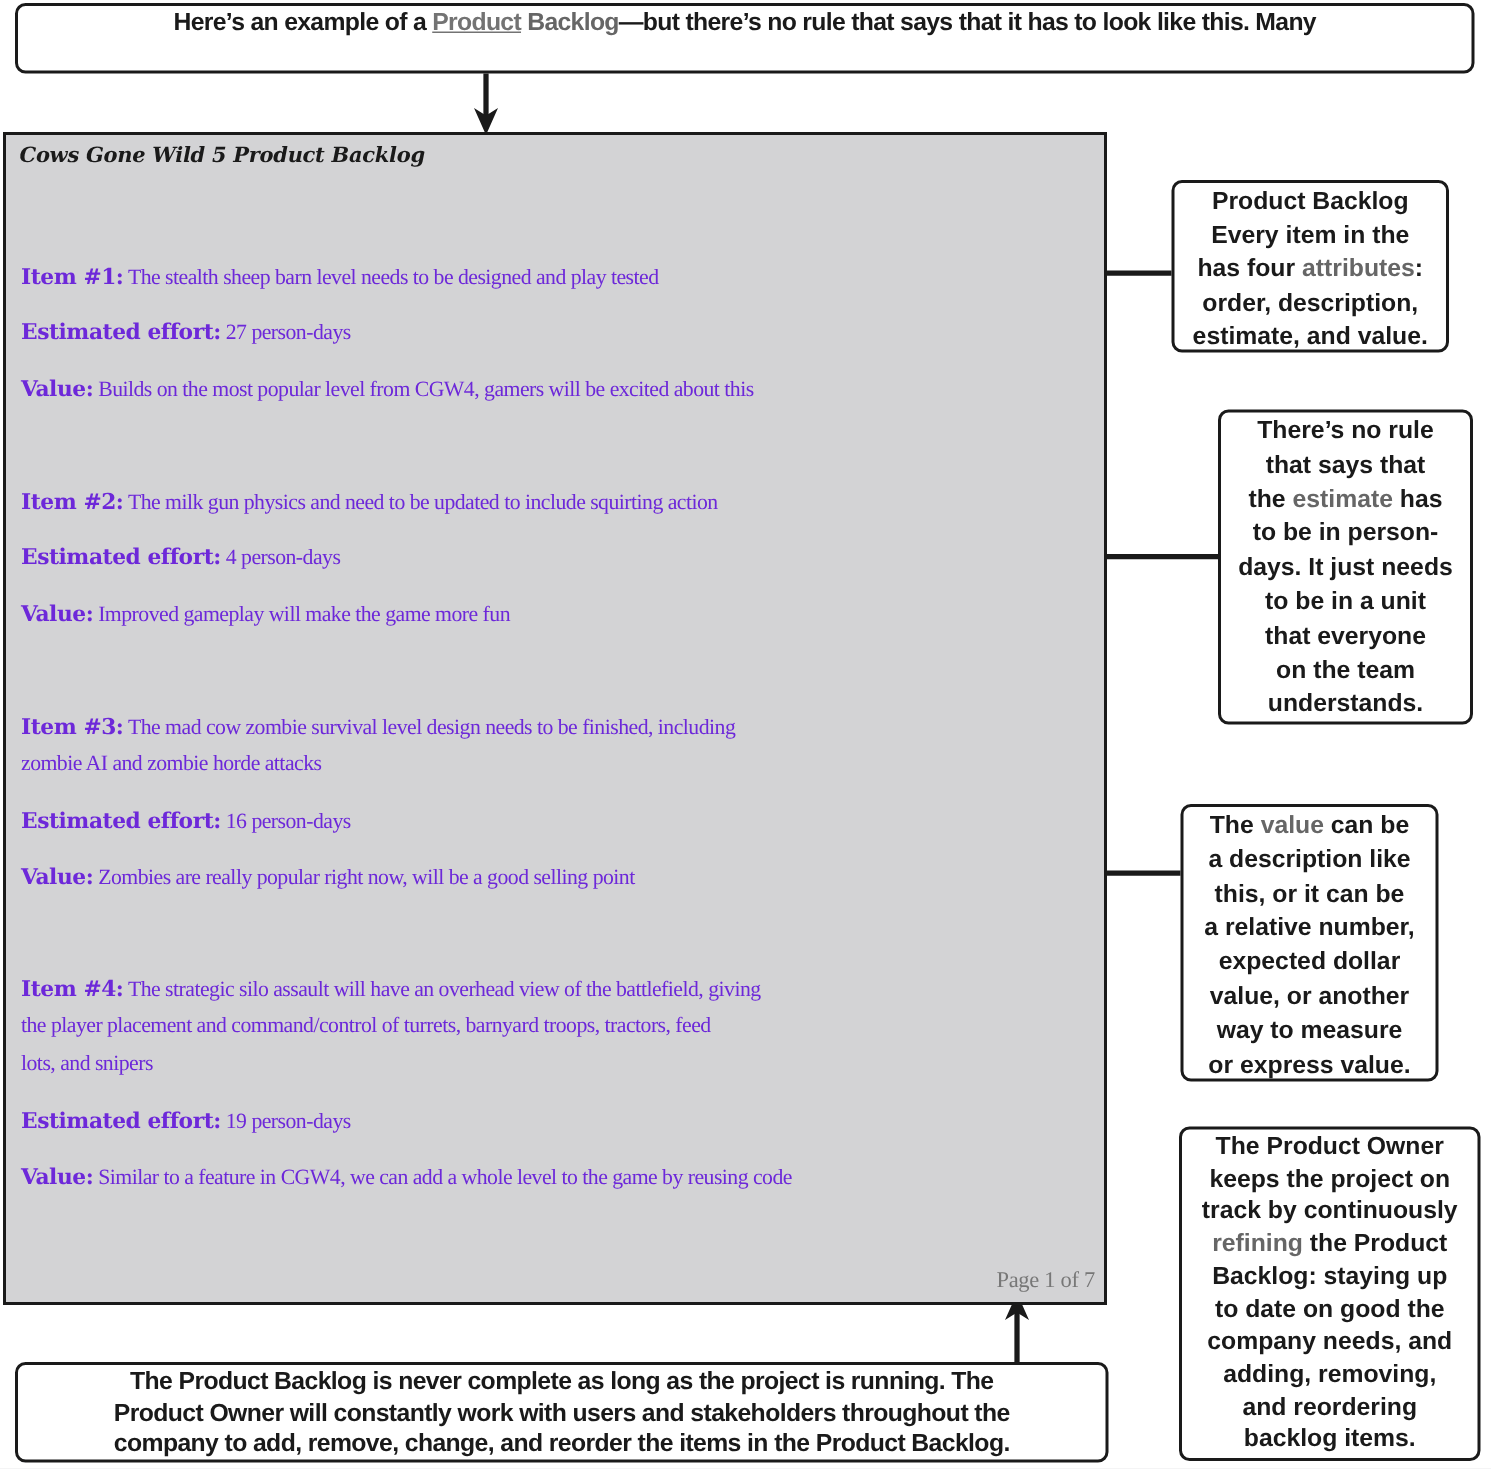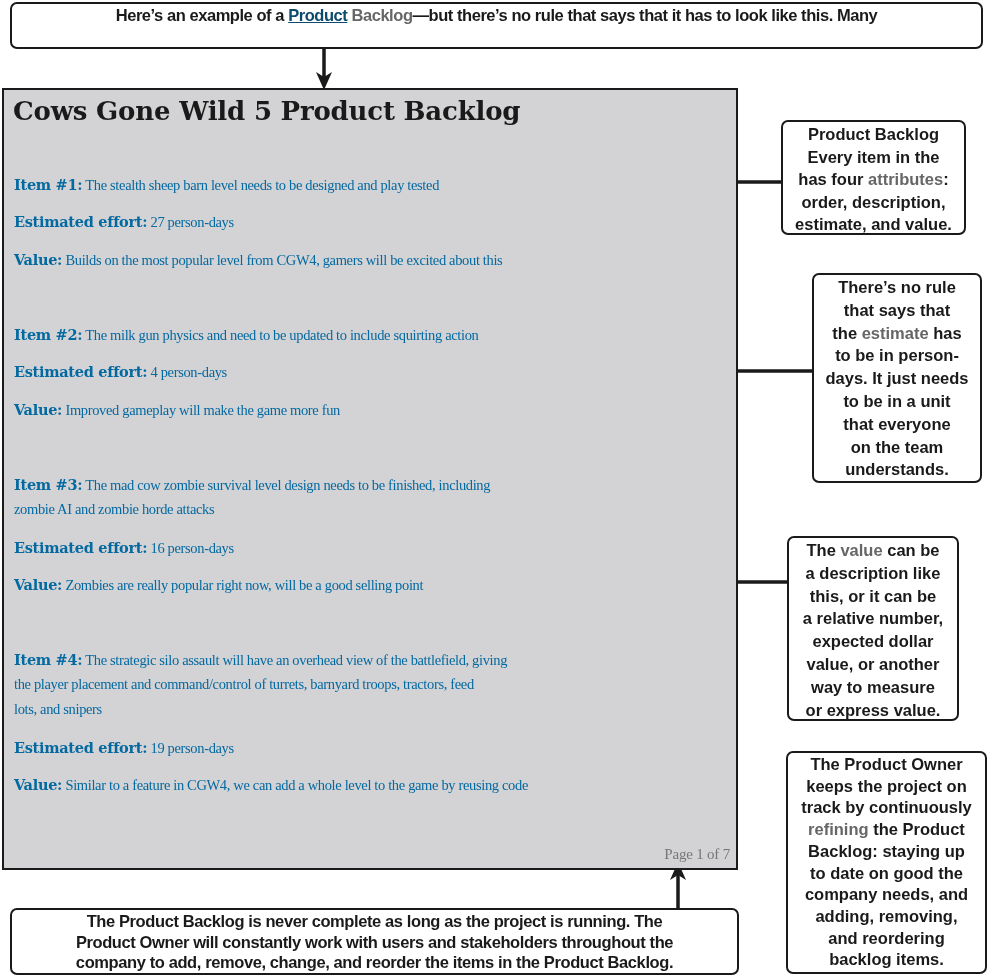--- a/index.html
+++ b/index.html
@@ -3,41 +3,41 @@
   <meta charset="utf-8">
   <style>
     html, body { margin: 0; padding: 0; background: #ffffff; }
     body { width: 994px; height: 979px; position: relative; overflow: hidden;
            font-family: "Liberation Sans", sans-serif; color: #1a1a1a; }
 
     .callout { position: absolute; box-sizing: border-box; background: #ffffff;
                border: 2px solid #1a1a1a; border-radius: 7px; text-align: center;
                font-family: "Liberation Sans", sans-serif; font-weight: bold; color: #1a1a1a; }
     .callout .hl { color: #666666; }
-    .callout .hl-u { color: #0c4a6e; text-decoration: underline; }
+    .callout .hl-u { color: #737373; text-decoration: underline; }
 
     #callout-top { left: 10px; top: 2px; width: 973px; height: 47px; font-size: 16.5px;
                    line-height: 21px; padding-top: 1px; letter-spacing: -0.45px; }
     #callout-attributes { left: 781px; top: 120px; width: 185px; height: 115px;
                           font-size: 16.5px; line-height: 22.5px; padding-top: 1px; }
     #callout-estimate { left: 812px; top: 273px; width: 170px; height: 210px;
                         font-size: 16.5px; line-height: 22.8px; padding-top: 1px; }
     #callout-value { left: 787px; top: 520px; width: 172px; height: 185px;
                      font-size: 16.5px; line-height: 22.8px; padding-top: 1px; margin-top: 16px; }
     #callout-owner { left: 786px; top: 751px; width: 201px; height: 223px;
                      font-size: 16.5px; line-height: 21.7px; padding-top: 1px; }
     #callout-bottom { left: 10px; top: 908px; width: 729px; height: 67px; font-size: 16.5px;
                       line-height: 20.5px; padding-top: 1px; letter-spacing: -0.4px; }
 
     #backlog-panel { position: absolute; left: 2px; top: 88px; width: 736px; height: 782px;
                      box-sizing: border-box; background: #d3d3d5; border: 2px solid #1a1a1a;
                      font-family: "DejaVu Serif", "Liberation Serif", serif; }
-    #panel-title { position: absolute; left: 9px; top: 6px; font-size: 26px; font-weight: bold;
-                   font-family: "DejaVu Serif", serif; letter-spacing: -0.2px; color: #1a1a1a; }
-    .line { position: absolute; left: 10px; font-size: 14.5px; color: #0369a1;
+    #panel-title { position: absolute; left: 9px; top: 6px; font-size: 14px; font-weight: bold;
+                   font-family: "DejaVu Serif", serif; letter-spacing: -0.2px; color: #1a1a1a; font-style: italic; }
+    .line { position: absolute; left: 10px; font-size: 14.5px; color: #6d28d9;
             letter-spacing: -0.35px; white-space: nowrap; font-family: "Liberation Serif", serif; text-align: right; }
     .line .lbl { font-weight: bold; font-family: "DejaVu Serif", serif; font-size: 14.5px; letter-spacing: -0.3px; }
     #page-indicator { position: absolute; right: 6px; bottom: 5px; font-size: 15px; color: #777777;
                       font-family: "Liberation Serif", serif; letter-spacing: -0.2px; }
 
     svg#arrows { position: absolute; left: 0; top: 0; width: 994px; height: 979px; pointer-events: none; }
   </style>
 </head>
 <body>
 

